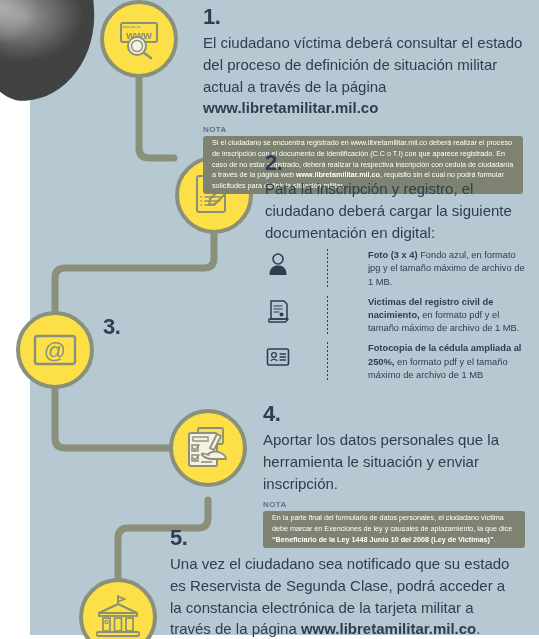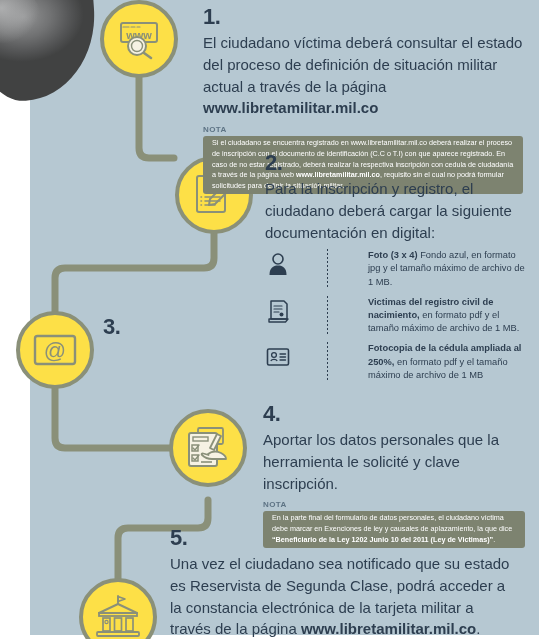--- a/index.html
+++ b/index.html
@@ -252,23 +252,23 @@
 
     </div>
   </div>
 
   <div class="step" style="left:103px;top:316px;width:420px;">
     <div class="num">3.</div>
   </div>
 
   <div class="step" style="left:263px;top:403px;width:262px;">
     <div class="num">4.</div>
-    <p class="body">Aportar los datos personales que la herramienta le solicité y clave inscripción.</p>
+    <p class="body">Aportar los datos personales que la herramienta le situación y enviar inscripción.</p>
     <div class="nota-label">NOTA</div>
-    <div class="nota">En la parte final del formulario de datos personales, el ciudadano víctima debe marcar en Exenciones de ley y causales de aplazamiento, la que dice <b>“Beneficiario de la Ley 1202 Junio 10 del 2011 (Ley de Victimas)”</b>.</div>
+    <div class="nota">En la parte final del formulario de datos personales, el ciudadano víctima debe marcar en Exenciones de ley y causales de aplazamiento, la que dice <b>“Beneficiario de la Ley 1448 Junio 10 del 2008 (Ley de Victimas)”</b>.</div>
   </div>
 
   <div class="step" style="left:170px;top:527px;width:340px;">
     <div class="num">5.</div>
     <p class="body">Una vez el ciudadano sea notificado que su estado es Reservista de Segunda Clase, podrá acceder a la constancia electrónica de la tarjeta militar a través de la página <b>www.libretamilitar.mil.co</b>. Para descargar la libreta militar digital, le llegará al correo electrónico registrado un código de verificación que debe digitar en la página <b>www.libretamilitar.mil.co</b></p>
   </div>
 
   <div class="bottom-strip"></div>
 </div>
 

